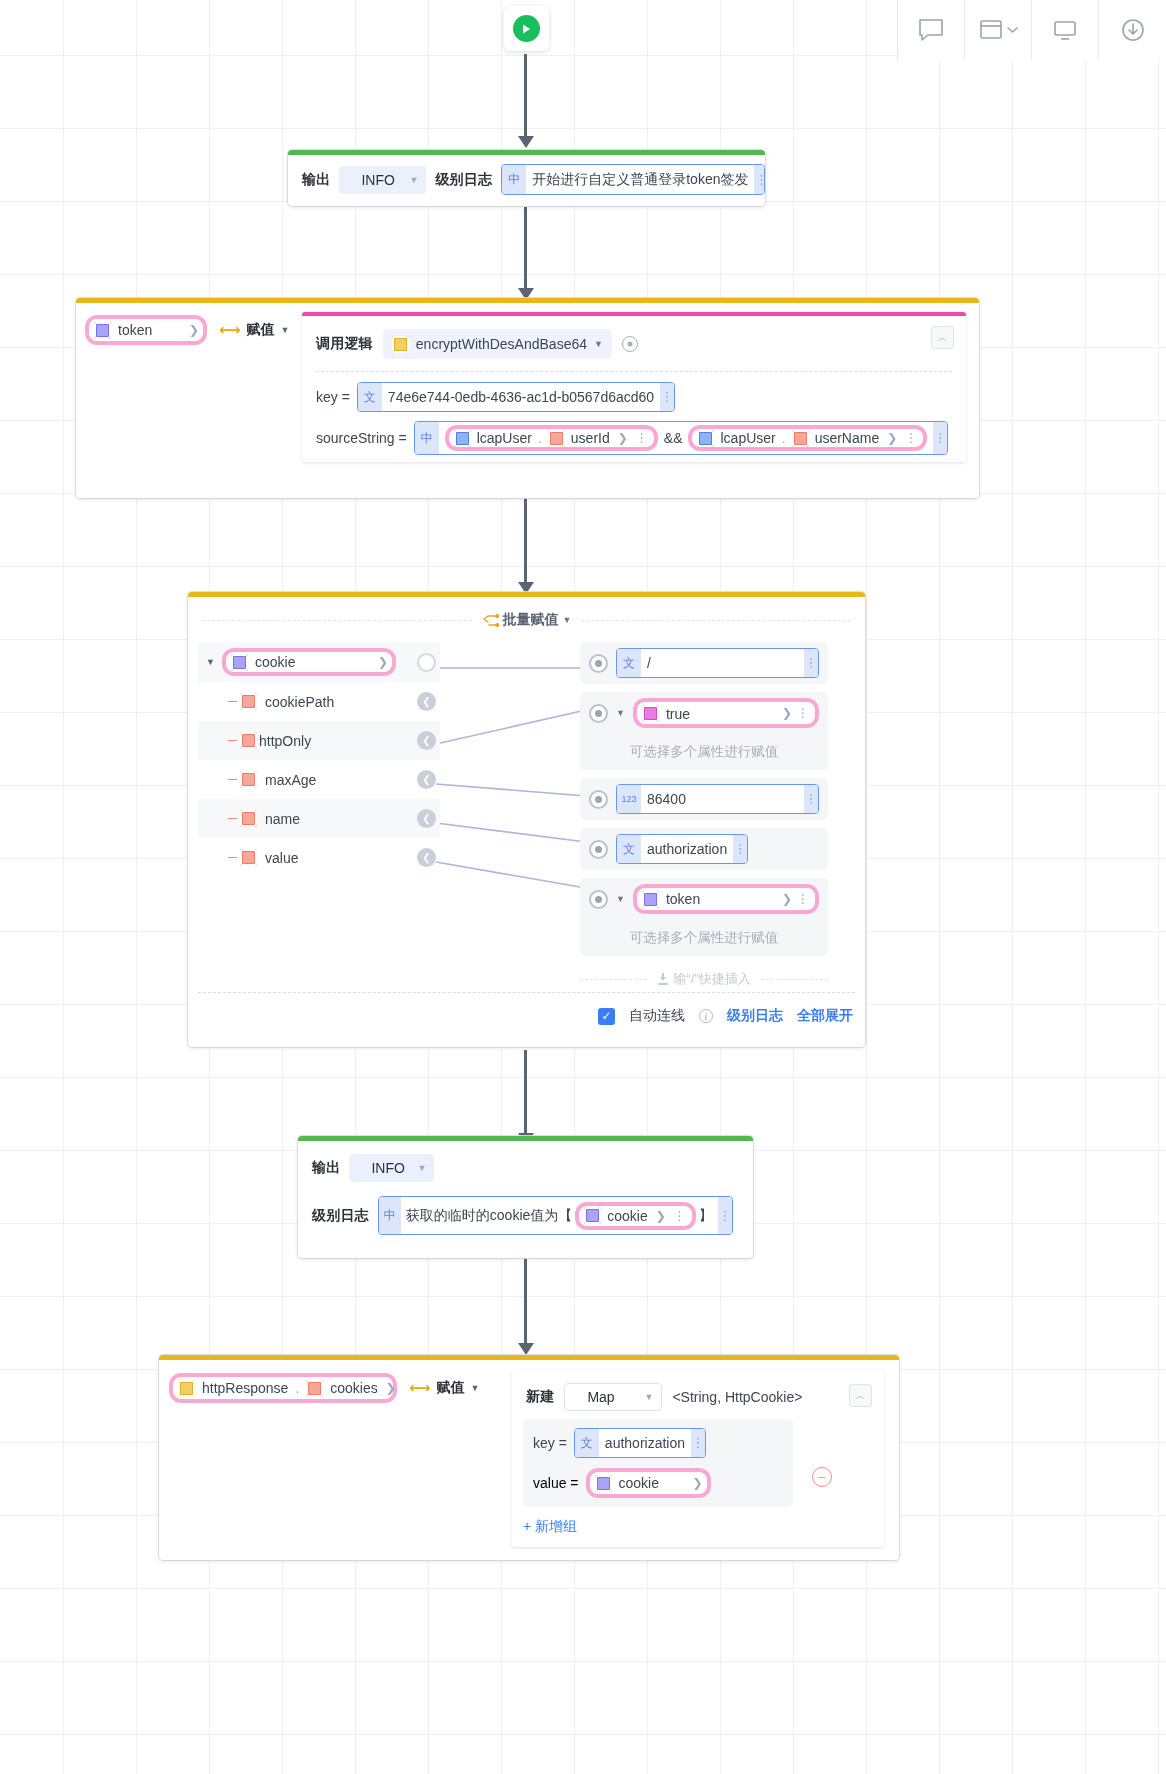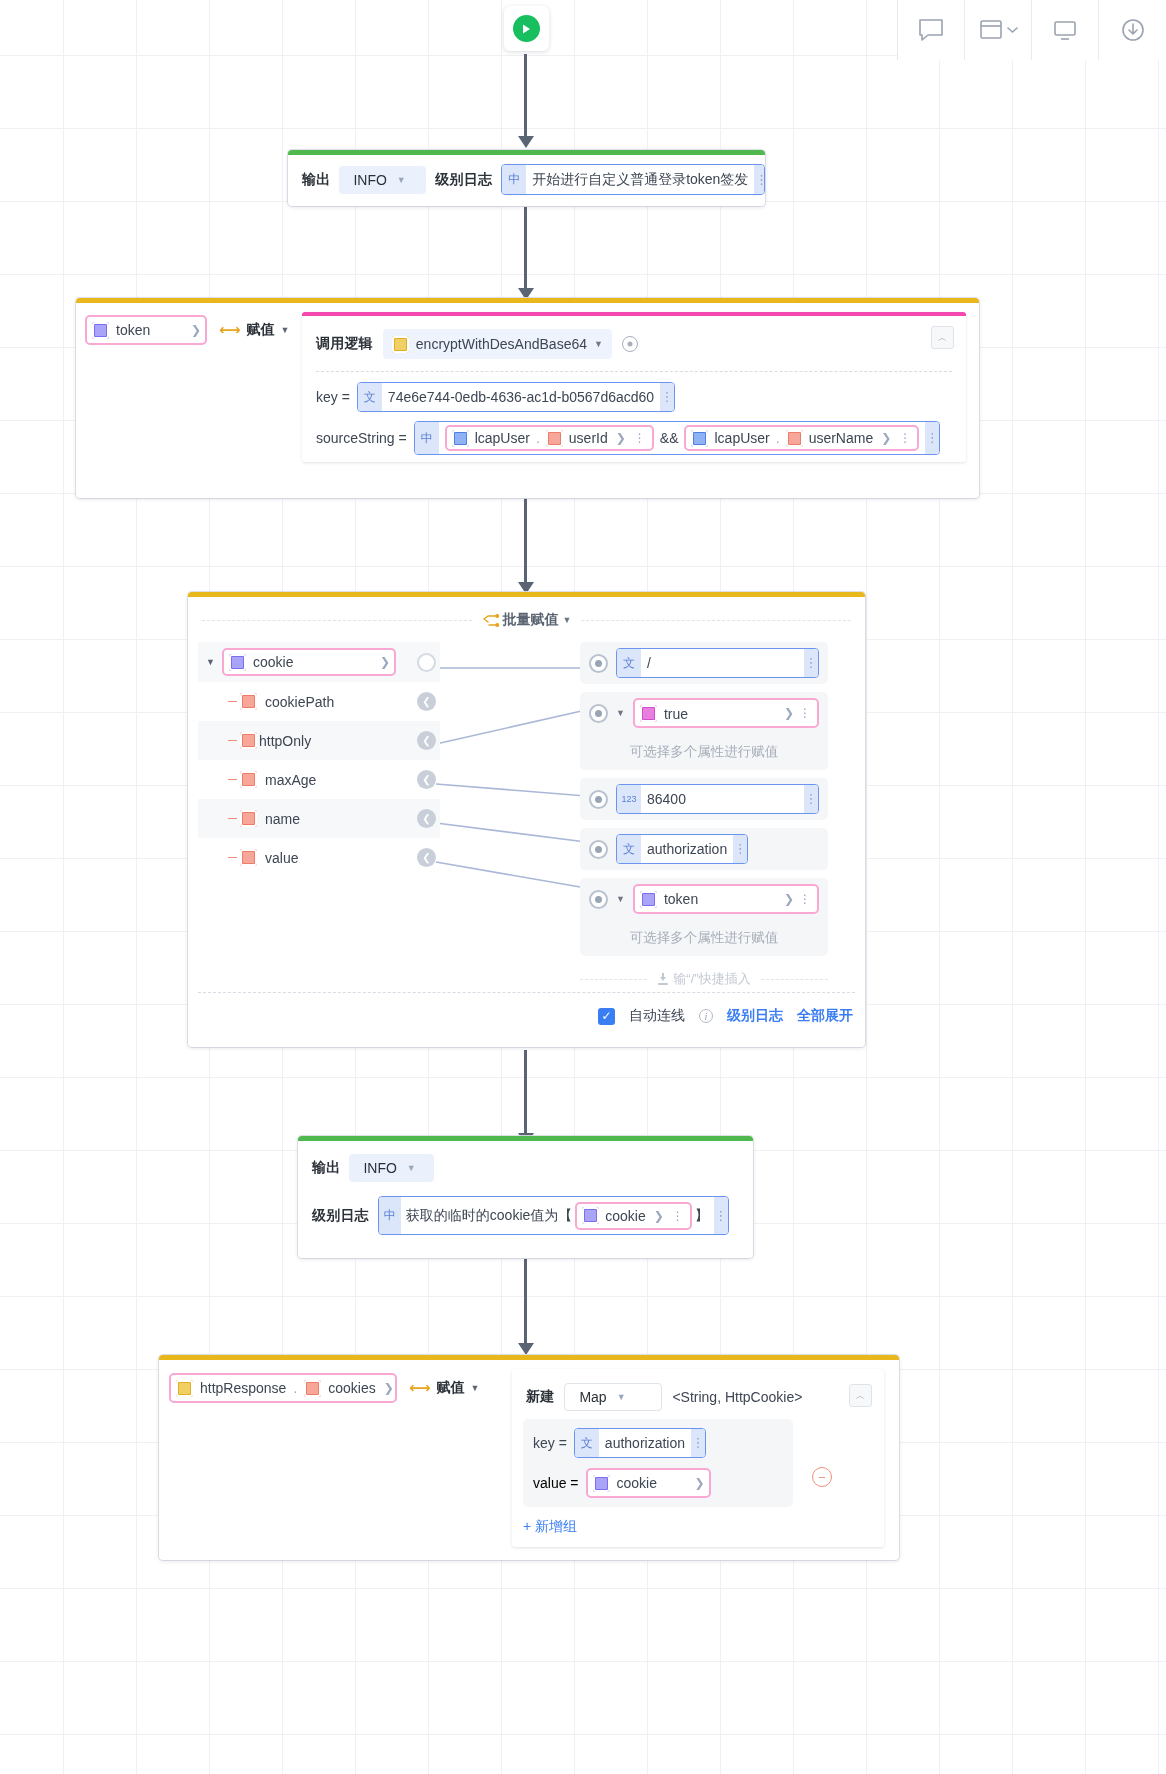--- a/index.html
+++ b/index.html
@@ -76,25 +76,25 @@
   .bar-yellow { background: #e8b71c; }
 
   
   .log-row { display: flex; align-items: center; }
   .lbl {
     font-size: 14px; font-weight: bold; color: #2b3138;
     white-space: nowrap; letter-spacing: .2px;
   }
 
   .select {
-    display: inline-flex; align-items: center; justify-content: flex-start;
+    display: inline-flex; align-items: center; justify-content: space-between;
     background: #eaf1fd;
     border-radius: 4px;
     height: 28px;
-    padding: 0 8px 0 14px;
+    padding: 0 8px 0 22px;
     font-size: 14px; color: #2b3138;
     min-width: 84px;
   }
   .select .cv { color: #9aa8bd; font-size: 9px; margin-left: 10px; }
 
   
   .expr {
     display: inline-flex; align-items: center;
     background: #ffffff;
     border: 1px solid #6b93f0;
@@ -115,21 +115,21 @@
     width: 14px; height: 100%;
     display: flex; align-items: center; justify-content: center;
     color: #8fa4c6; font-size: 13px; flex: none;
     background: #dbe6fb;
   }
   .dotsv { letter-spacing: 0; line-height: 4px; font-size: 13px; }
 
   
   .chip {
     display: inline-flex; align-items: center; gap: 6px;
-    border: 2px solid #f9a8d4; border-radius: 5px;
+    border: 4px solid #f9a8d4; border-radius: 12px;
     background: #ffffff; height: 28px; padding: 0 4px 0 5px;
     font-size: 14px; color: #3d4653;
   }
   .ic {
     width: 17px; height: 17px; border-radius: 3px; flex: none;
     display: inline-block;
   }
   .ic-blue  { background: #a9a4f7; box-shadow: inset 0 0 0 2px #fff, inset 0 0 0 3px #7a6ff0; }
   .ic-pink  { background: #f7a79a; box-shadow: inset 0 0 0 2px #fff, inset 0 0 0 3px #ef7c66; }
   .ic-purple{ background: #e87fe0; box-shadow: inset 0 0 0 2px #fff, inset 0 0 0 3px #d14fc8; }

